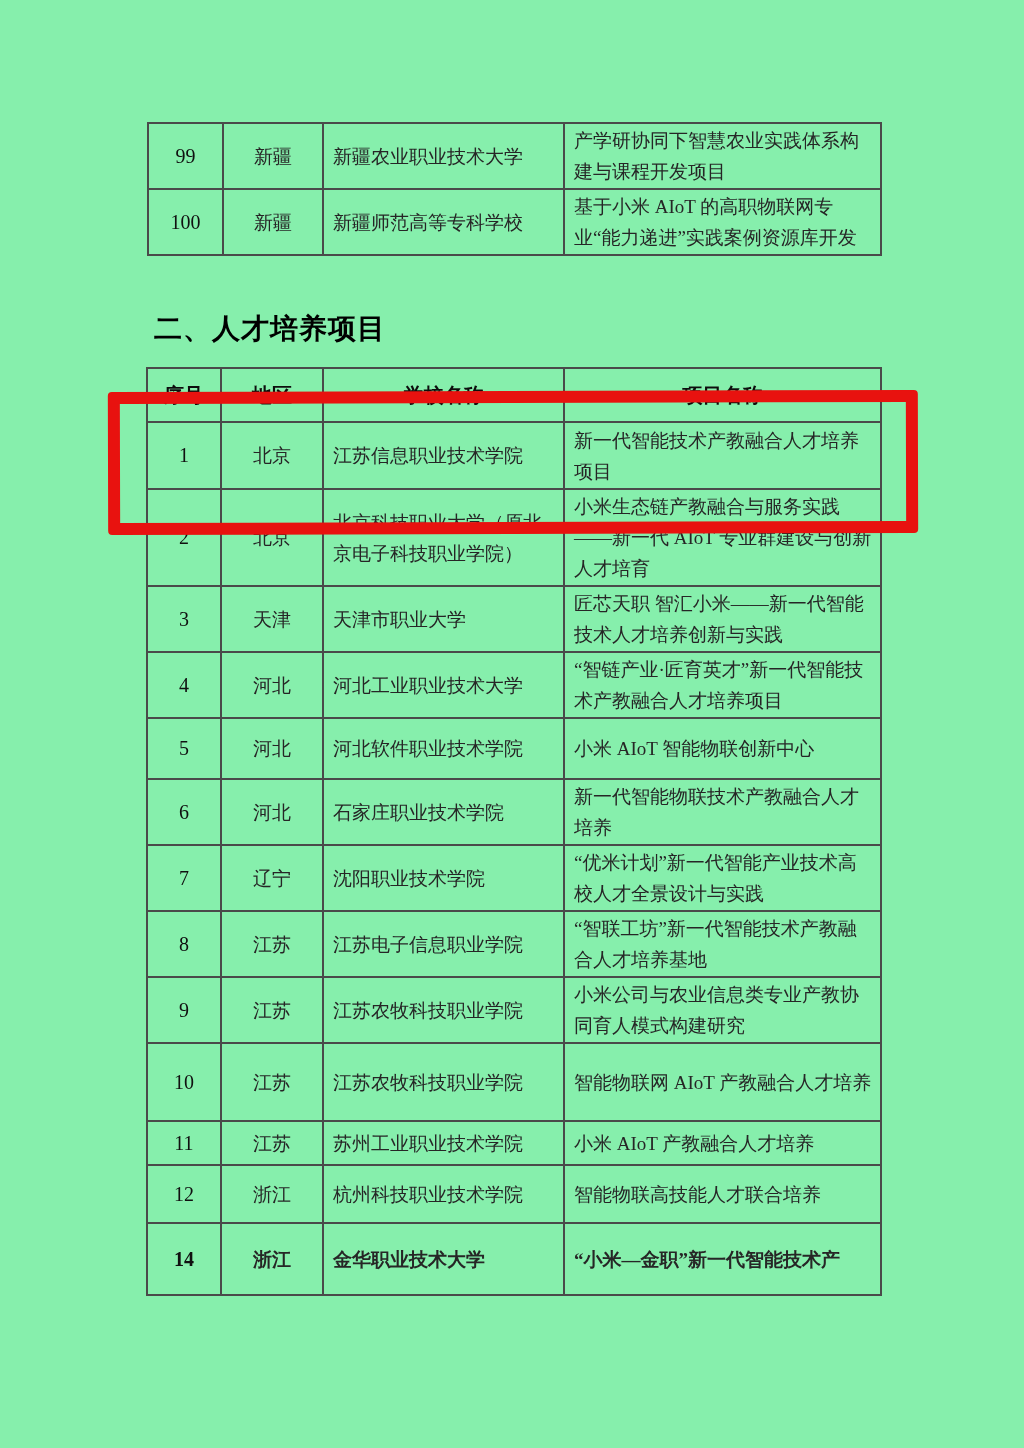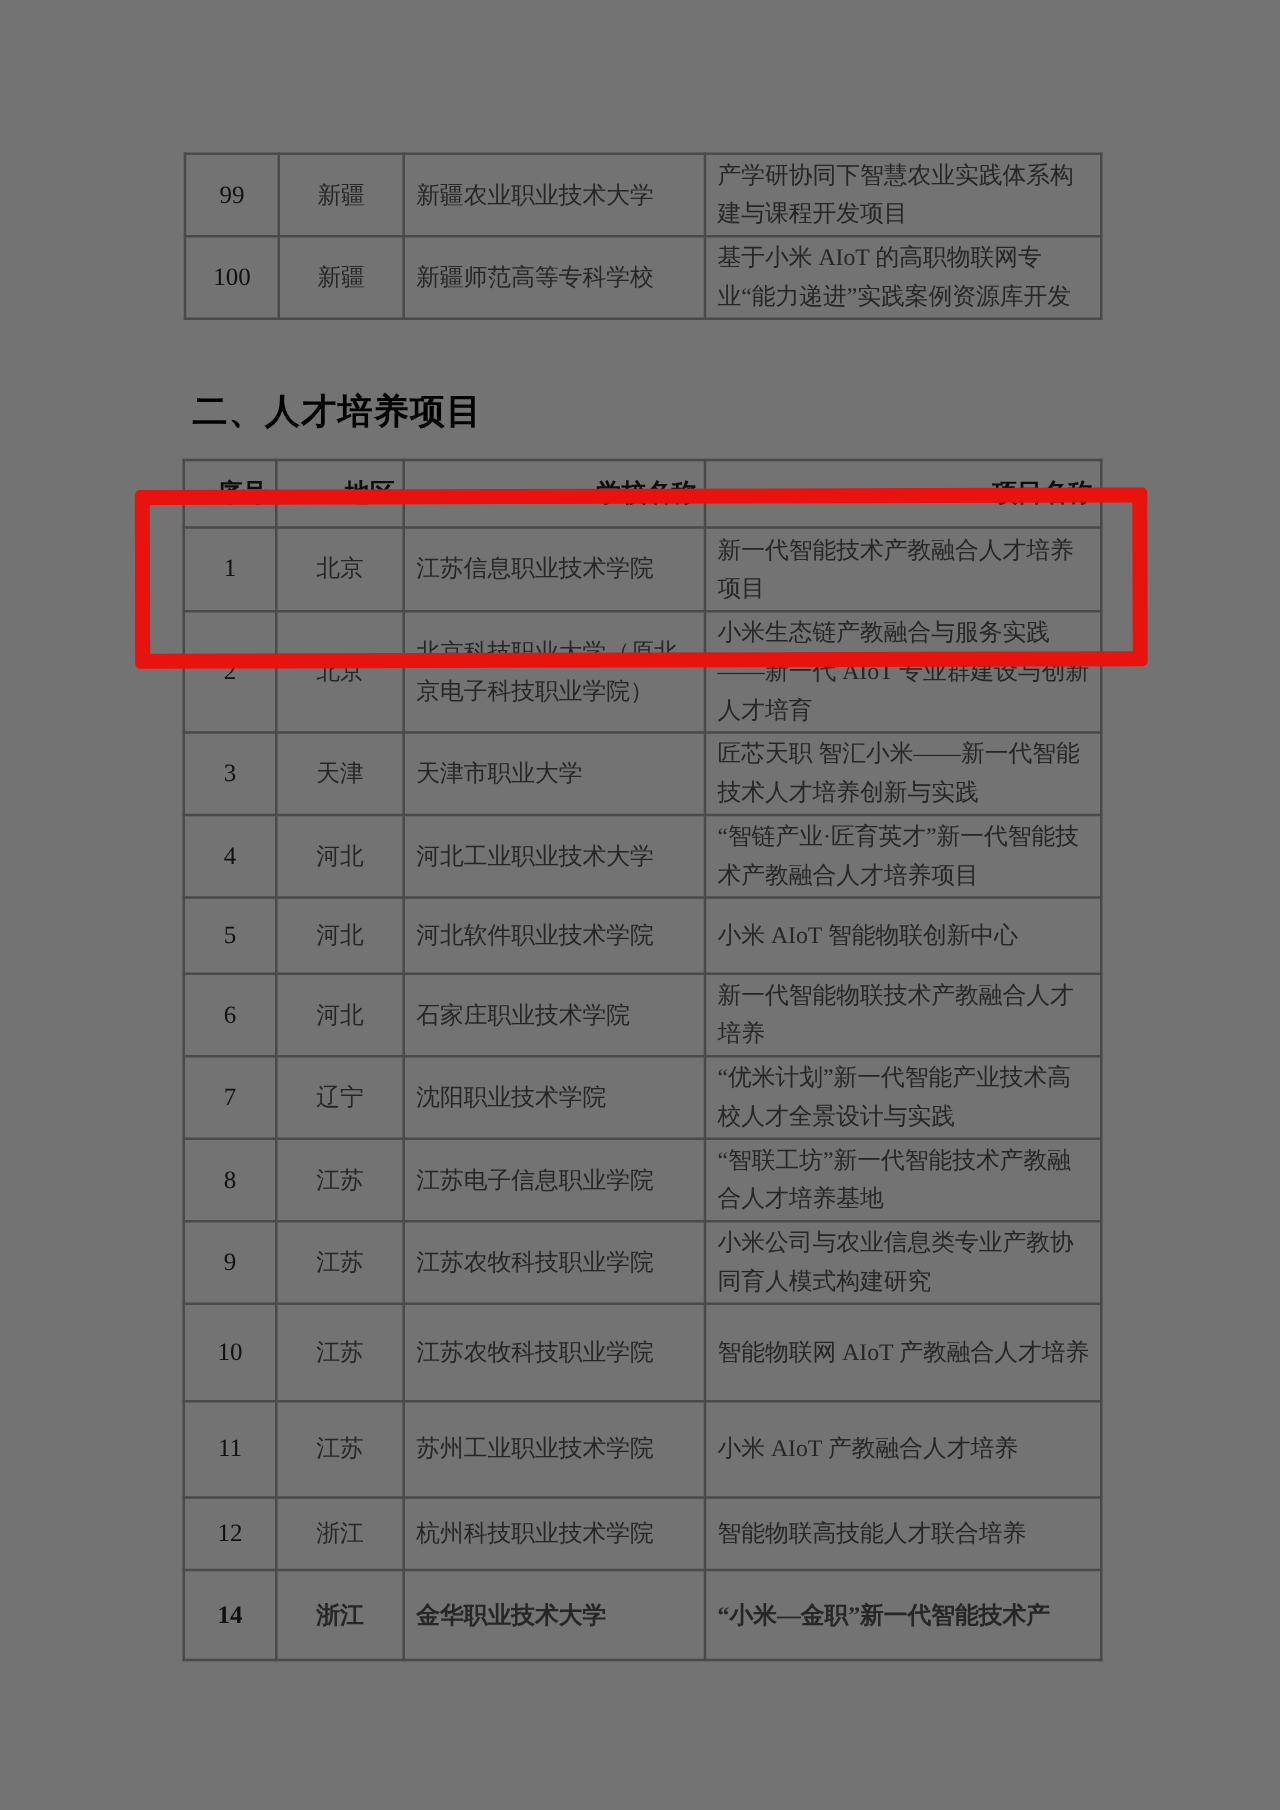--- a/index.html
+++ b/index.html
@@ -5,21 +5,21 @@
   html, body { margin: 0; padding: 0; }
   body {
     width: 1024px; height: 1448px;
     background: #ffffff;
     position: relative;
     font-family: "Liberation Serif", "DejaVu Serif", serif;
   }
   .page {
     position: absolute; left: 0; top: 0;
     width: 1024px; height: 1448px;
-    background: #737373; overflow: hidden;
+    background: #86efac; overflow: hidden;
   }
 
   table.tbl {
     position: absolute;
     border-collapse: collapse;
     table-layout: fixed;
   }
   .tbl td, .tbl th {
     border: 2px solid #4a4a4a;
     vertical-align: middle;
@@ -39,21 +39,21 @@
   .tbl td.c-school, .tbl td.c-project {
     text-align: left;
     padding-left: 9px;
     padding-right: 8px;
   }
   .tbl thead th {
     font-family: Liberation Sans, sans-serif;
     font-weight: bold;
     font-size: 20px;
     color: #0d0d0d;
-    text-align: right;
+    text-align: center;
   }
 
   .tbl-top  { left: 147px; top: 122px; width: 733px; }
   .tbl-main { left: 146px; top: 367px; width: 734px; }
 
   .section-heading {
     position: absolute;
     left: 154px; top: 310px;
     margin: 0;
     font-family: "Liberation Sans", "DejaVu Sans", sans-serif;
@@ -176,21 +176,21 @@
           <td class="c-region">江苏</td>
           <td class="c-school">江苏农牧科技职业学院</td>
           <td class="c-project">小米公司与农业信息类专业产教协同育人模式构建研究</td>
         </tr>
         <tr style="height: 78px;">
           <td class="c-num">10</td>
           <td class="c-region">江苏</td>
           <td class="c-school">江苏农牧科技职业学院</td>
           <td class="c-project">智能物联网 AIoT 产教融合人才培养</td>
         </tr>
-        <tr style="height: 77px; padding-left: 39px;">
+        <tr style="height: 44px; padding-left: 39px;">
           <td class="c-num">11</td>
           <td class="c-region">江苏</td>
           <td class="c-school">苏州工业职业技术学院</td>
           <td class="c-project">小米 AIoT 产教融合人才培养</td>
         </tr>
         <tr style="height: 58px;">
           <td class="c-num">12</td>
           <td class="c-region">浙江</td>
           <td class="c-school">杭州科技职业技术学院</td>
           <td class="c-project">智能物联高技能人才联合培养</td>

